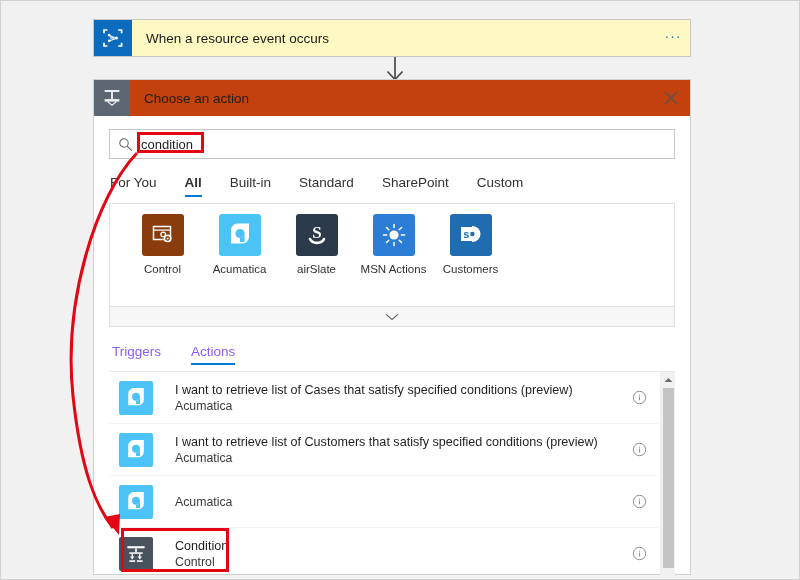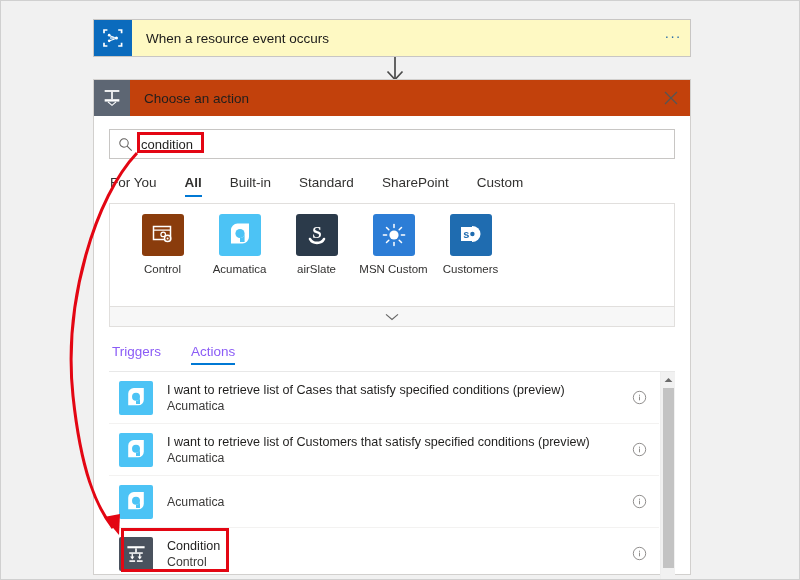--- a/index.html
+++ b/index.html
@@ -262,20 +262,21 @@
     overflow: hidden;
   }
   .result-row {
     display: flex;
     align-items: center;
     height: 52px;
     padding-left: 10px;
     border-bottom: 1px solid #f3f2f1;
     cursor: pointer;
     box-sizing: border-box;
+    gap: 8px;
   }
   .row-icon {
     width: 34px;
     height: 34px;
     min-width: 34px;
     border-radius: 2px;
     display: flex;
     align-items: center;
     justify-content: center;
     overflow: hidden;
@@ -475,21 +476,21 @@
                 <line x1="14" y1="21.4" x2="14" y2="24.6"></line>
                 <line x1="3.4" y1="14" x2="6.6" y2="14"></line>
                 <line x1="21.4" y1="14" x2="24.6" y2="14"></line>
                 <line x1="6.5" y1="6.5" x2="8.8" y2="8.8"></line>
                 <line x1="19.2" y1="19.2" x2="21.5" y2="21.5"></line>
                 <line x1="6.5" y1="21.5" x2="8.8" y2="19.2"></line>
                 <line x1="19.2" y1="8.8" x2="21.5" y2="6.5"></line>
               </g>
             </svg>
           </div>
-          <div class="tile-label">MSN Custom</div>
+          <div class="tile-label">MSN Actions</div>
         </div>
 
         <div class="tile">
           <div class="tile-icon" style="background:#1f6cb0">
             <svg width="30" height="30" viewBox="0 0 30 30" aria-hidden="true">
               <rect x="5" y="7" width="11" height="14" fill="#ffffff"></rect>
               <text x="10.3" y="17.6" font-family="Liberation Sans, sans-serif" font-size="11" font-weight="bold" fill="#1f6cb0" text-anchor="middle">s</text>
               <path d="M16 6 L16 22 A8.5 8 0 0 0 16 6 Z" fill="#ffffff"></path>
               <circle cx="16.4" cy="14" r="2.2" fill="#1f6cb0"></circle>
             </svg>

